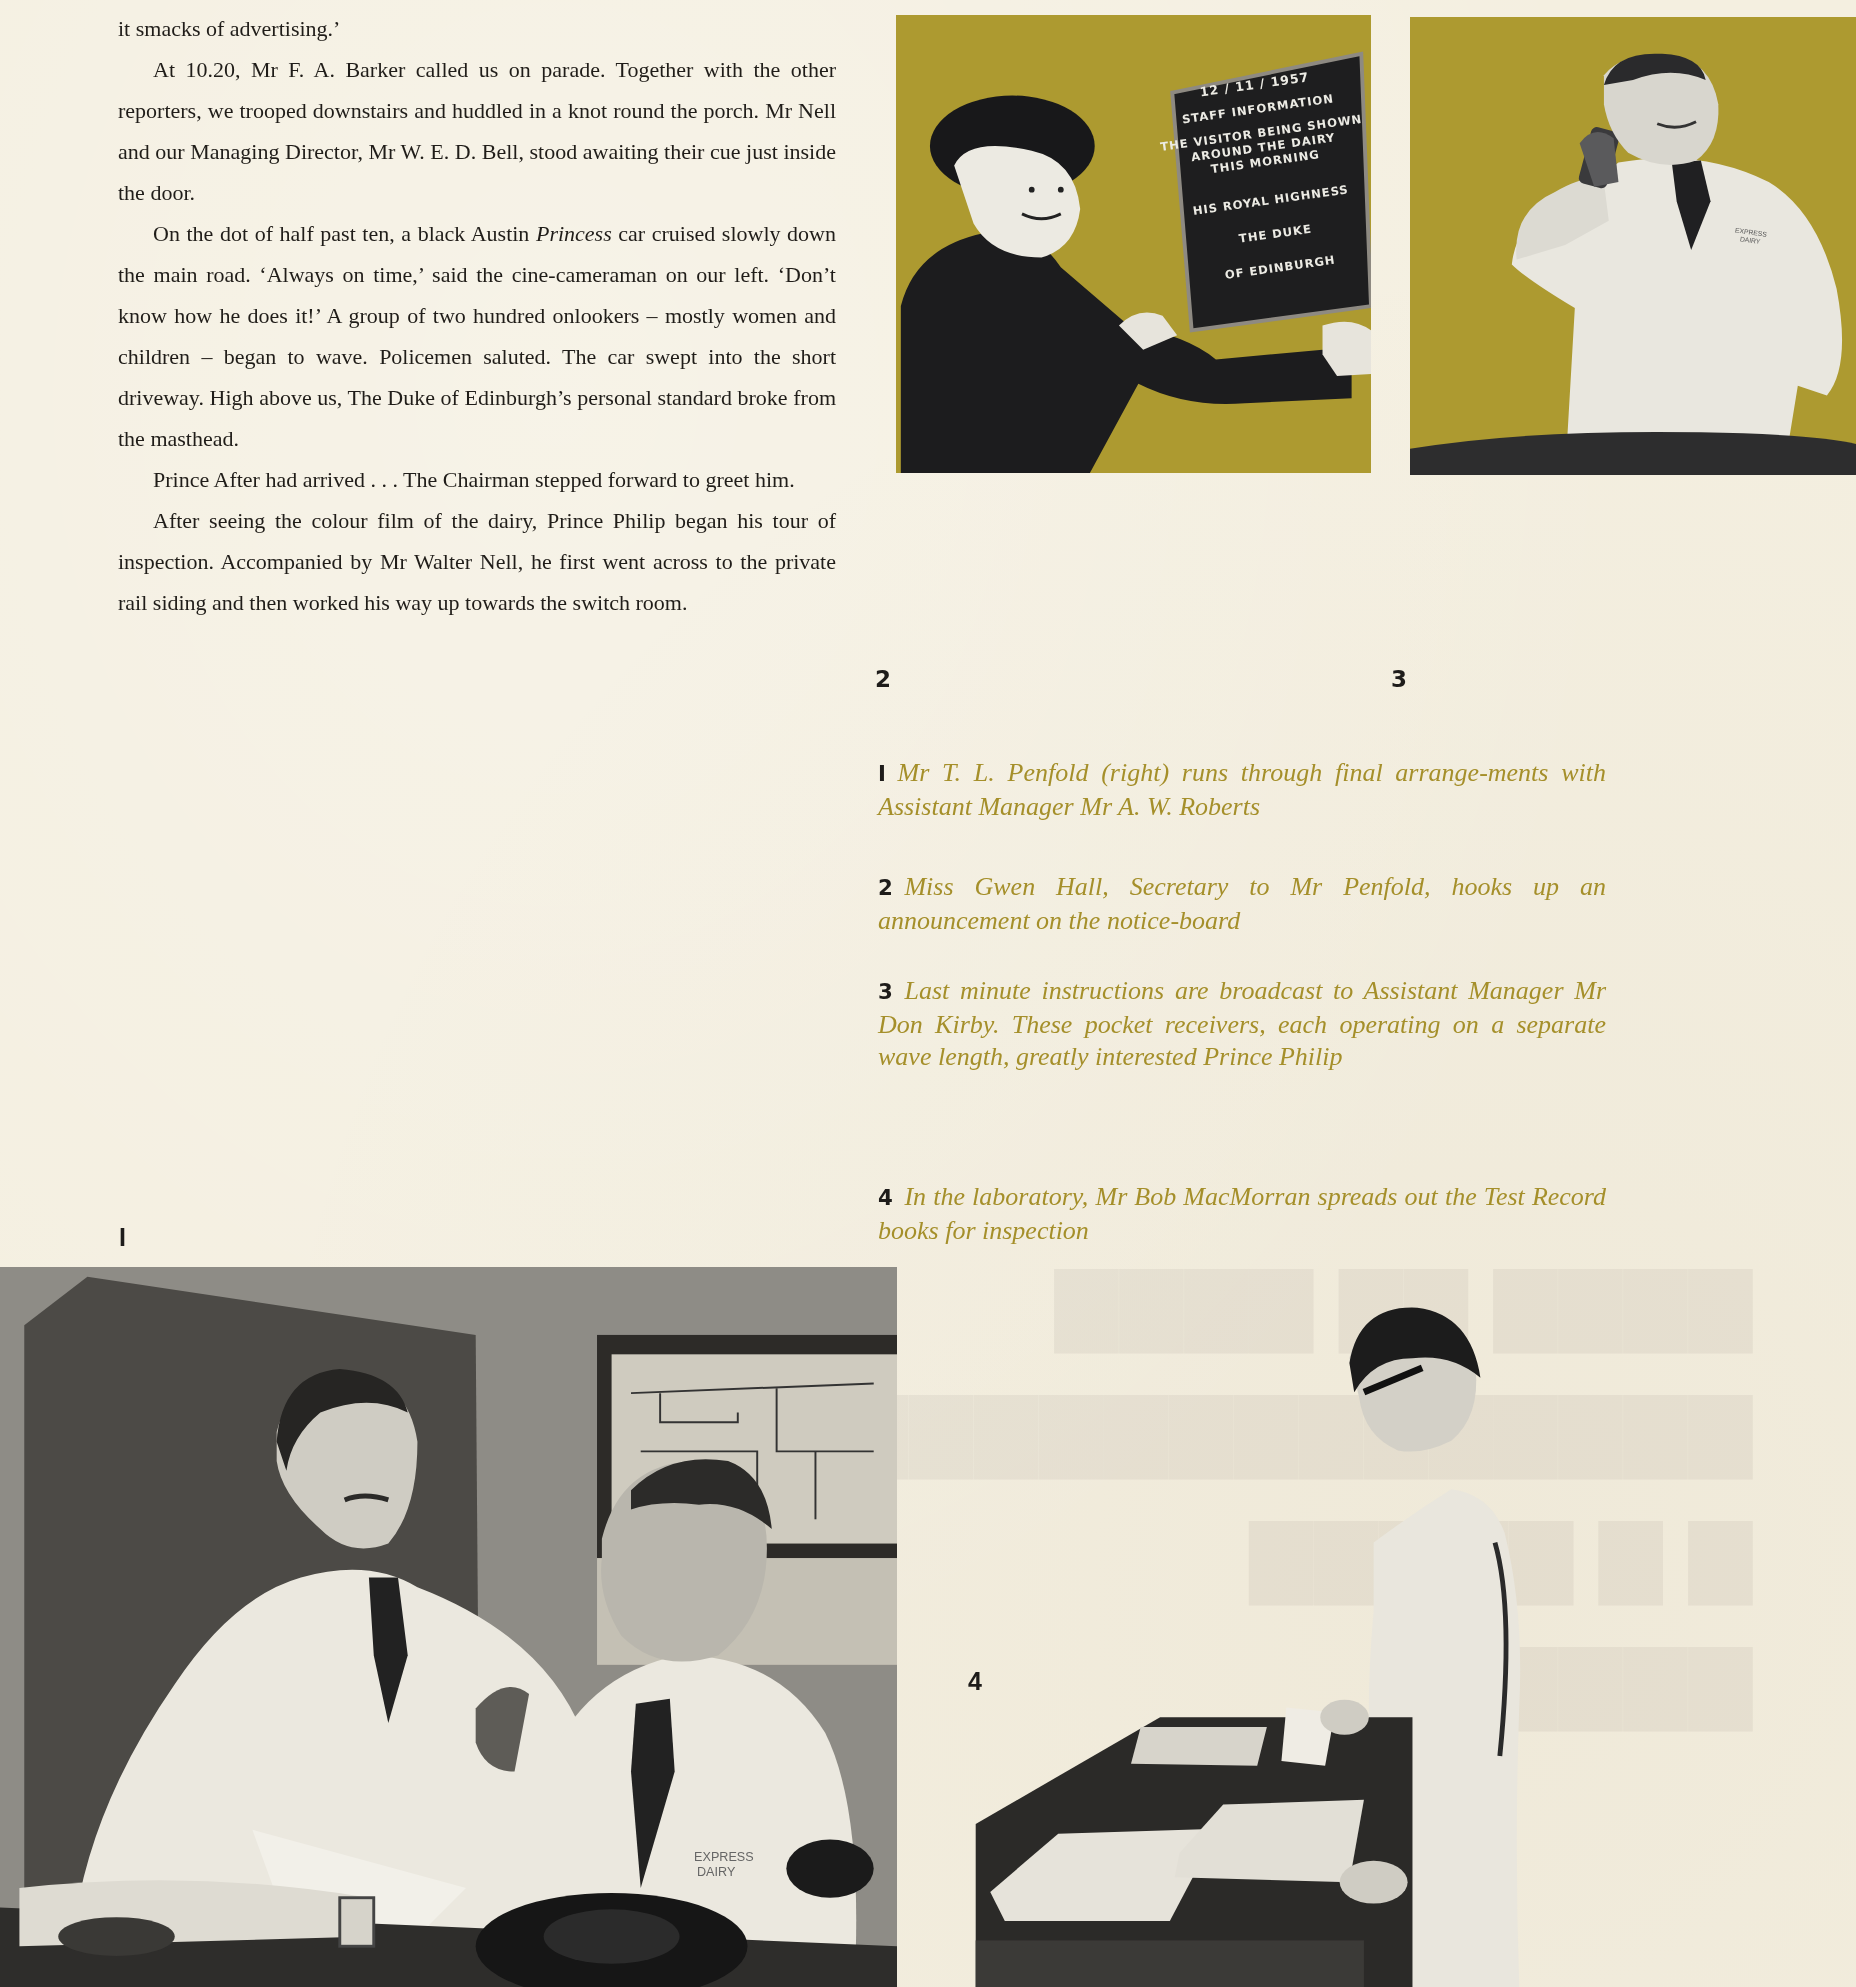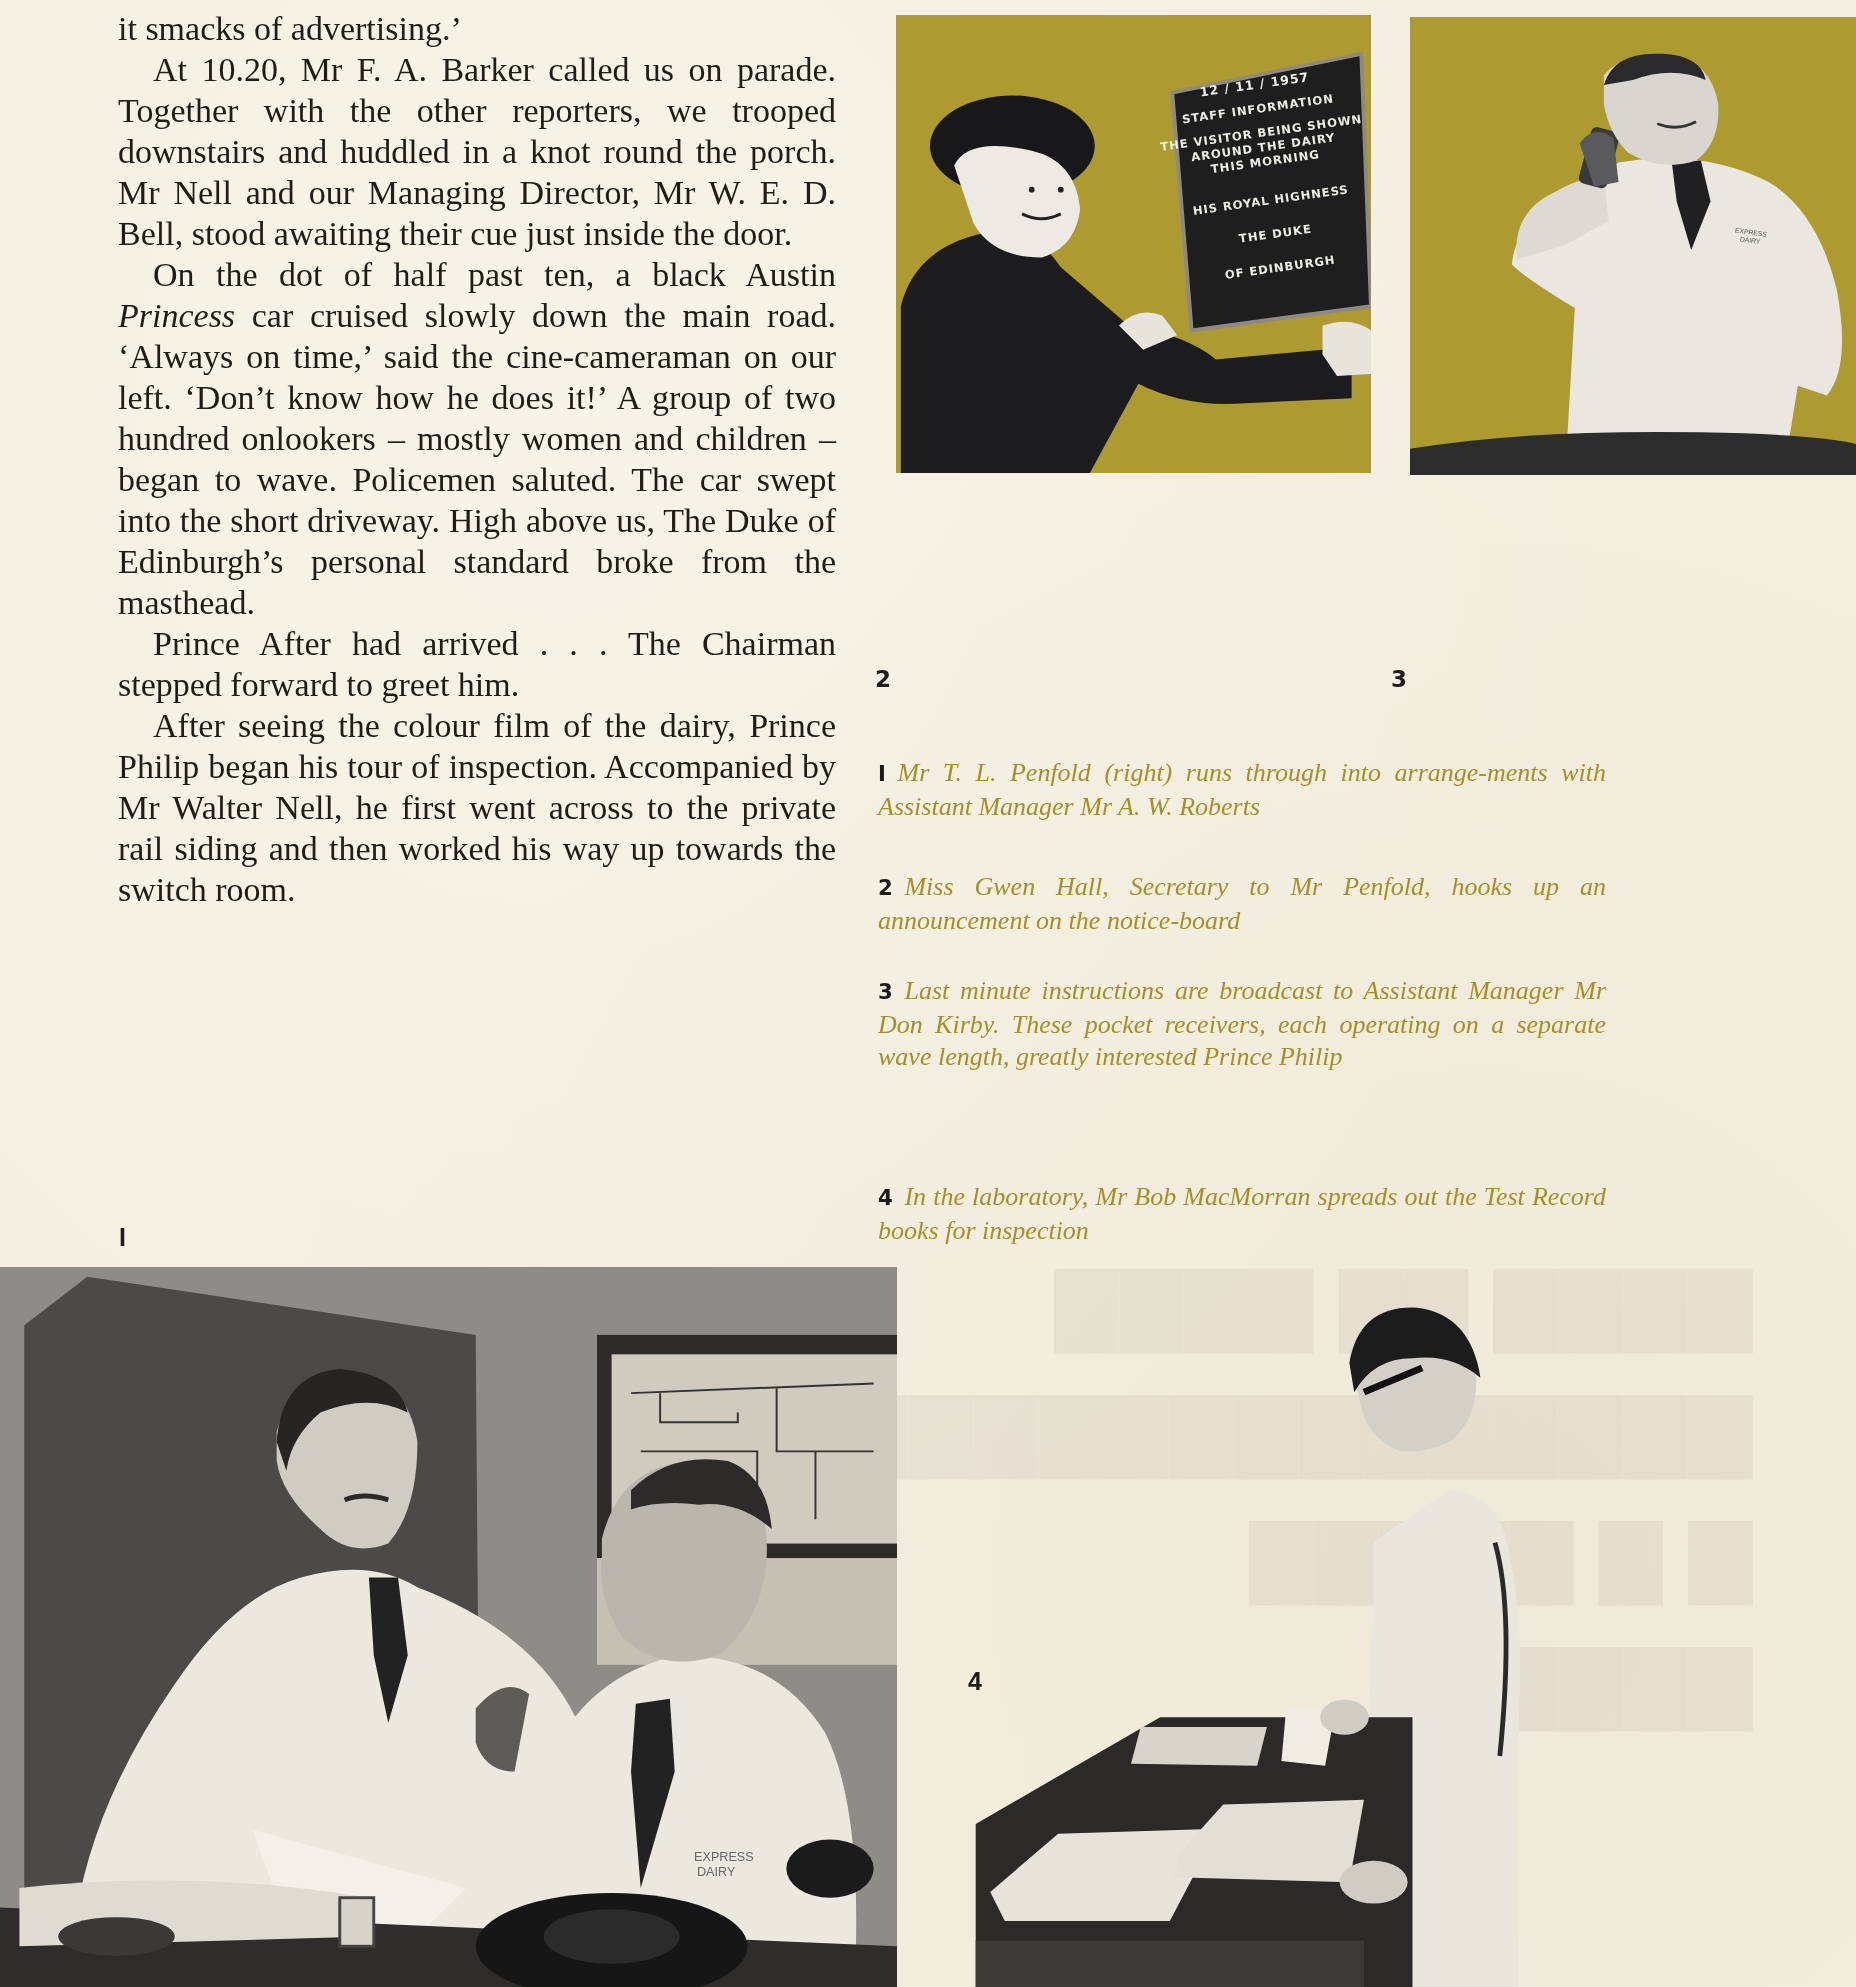--- a/index.html
+++ b/index.html
@@ -39,21 +39,21 @@
       pointer-events: none;
       letter-spacing: 1.9px;
     }
 
     
     .body-col {
       position: absolute;
       left: 118px;
       top: 7.8px;
       width: 718px;
-      font-size: 34px;
+      font-size: 22px;
       line-height: 41px;
       text-align: justify;
       color: #201d19;
     }
     .body-col p {
       margin: 0;
       text-indent: 35px;
     }
     .body-col p.noindent {
       text-indent: 0;
@@ -200,21 +200,21 @@
 
     <path d="M0 472 L0 445 Q120 425 300 428 Q420 430 460 440 L460 472 Z" fill="#2d2d2e"></path>
   </svg>
 </figure>
 
 <div class="plate-num" id="plate-num-2">2</div>
 <div class="plate-num" id="plate-num-3">3</div>
 
 <section class="captions">
   <div class="caption" id="caption-1">
-    <span class="cap-num">I</span><span>Mr T. L. Penfold (right) runs through into arrange-ments with Assistant Manager Mr A. W. Roberts</span>
+    <span class="cap-num">I</span><span>Mr T. L. Penfold (right) runs through final arrange-ments with Assistant Manager Mr A. W. Roberts</span>
   </div>
   <div class="caption" id="caption-2">
     <span class="cap-num">2</span><span>Miss Gwen Hall, Secretary to Mr Penfold, hooks up an announcement on the notice-board</span>
   </div>
   <div class="caption" id="caption-3">
     <span class="cap-num">3</span><span>Last minute instructions are broadcast to Assistant Manager Mr Don Kirby. These pocket receivers, each operating on a separate wave length, greatly interested Prince Philip</span>
   </div>
   <div class="caption" id="caption-4">
     <span class="cap-num">4</span><span>In the laboratory, Mr Bob MacMorran spreads out the Test Record books for inspection</span>
   </div>

